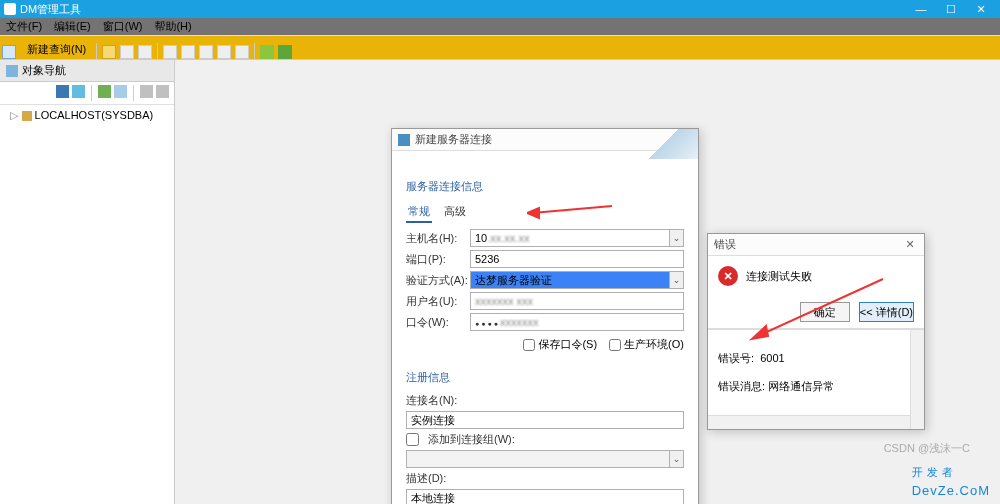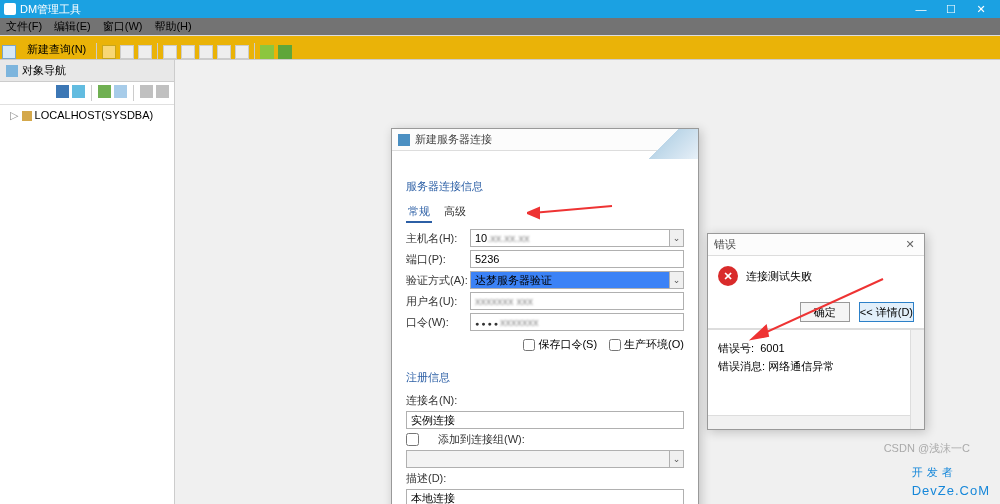--- a/index.html
+++ b/index.html
@@ -71,21 +71,21 @@
 
 .red-arrow { position: absolute; pointer-events: none; }
 .red-arrow svg line, .red-arrow svg polygon { stroke: #e33; fill: #e33; stroke-width: 2; }
 
 
 .err-dialog { left: 707px; top: 233px; width: 218px; }
 .err-body { padding: 10px; display: flex; align-items: center; }
 .err-icon { width: 20px; height: 20px; border-radius: 50%; background: #d92b2b; color: #fff; display: flex; align-items: center; justify-content: center; font-weight: bold; margin-right: 8px; }
 .err-btns { padding: 6px 10px; text-align: right; border-bottom: 1px solid #ddd; }
 .err-details { padding: 8px 10px; height: 100px; border-top: 1px solid #ddd; position: relative; }
-.err-line { margin: 3px 0; }
+.err-line { margin: 13px 0; }
 .err-scroll-v { position: absolute; right: 0; top: 0; width: 14px; height: 100%; background: #f1f1f1; border-left: 1px solid #ddd; }
 .err-scroll-h { position: absolute; left: 0; bottom: 0; right: 14px; height: 14px; background: #f1f1f1; border-top: 1px solid #ddd; }
 
 
 .watermark { position: absolute; right: 10px; bottom: 6px; font-size: 28px; color: #1687d9; letter-spacing: 4px; font-weight: 300; }
 .watermark .sub { font-size: 13px; letter-spacing: 1px; color: #1687d9; display: block; text-align: right; }
 .watermark-top { position: absolute; right: 30px; bottom: 48px; color: #aaa; font-size: 11px; }
 
 
 .blur { filter: blur(1.2px); color: #888; }
@@ -213,21 +213,21 @@
     <div class="section-title">注册信息</div>
     <div class="form-row">
       <label>连接名(N):</label>
     </div>
     <div class="form-row">
         <div class="ctrl" style="margin-left:0;">
           <span>实例连接</span>
         </div>
       </div>
     <div class="form-row">
-      <label style="width:auto;display:flex;align-items:center;gap:19px;">
+      <label style="width:auto;display:flex;align-items:center;gap:9px;">
           <input type="checkbox" style="">
           <span>添加到连接组(W):</span>
         </label>
     </div>
     <div class="form-row">
         <div class="ctrl" style="background:#f3f3f3;">
           <span class="dd">⌄</span>
         </div>
       </div>
     <div class="form-row">

